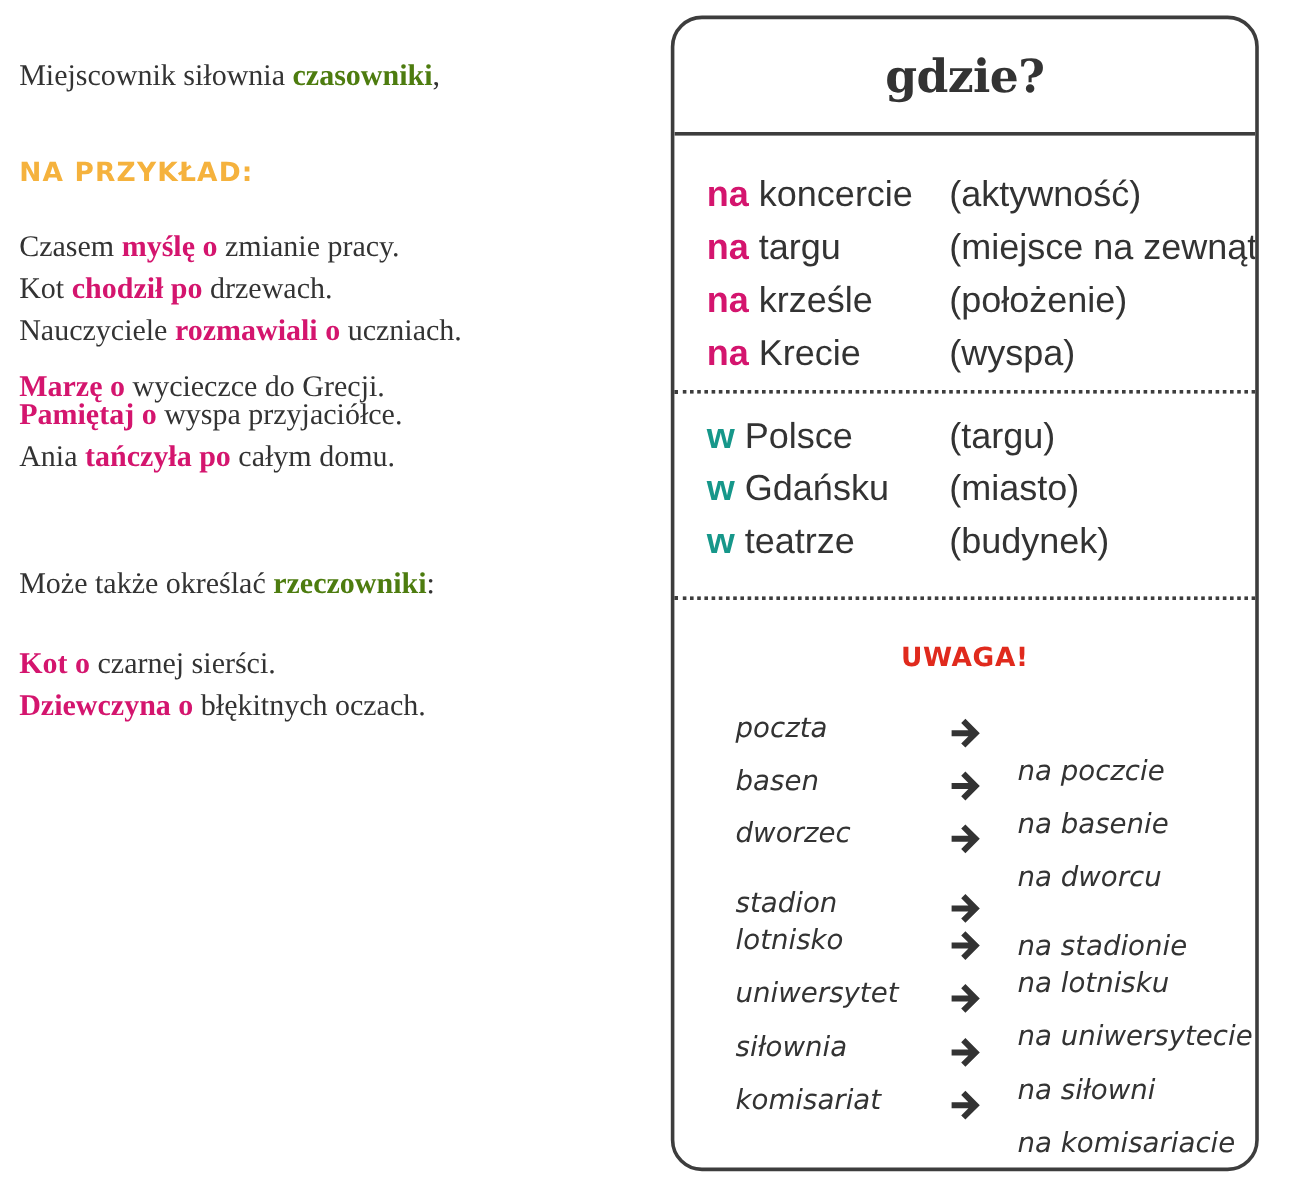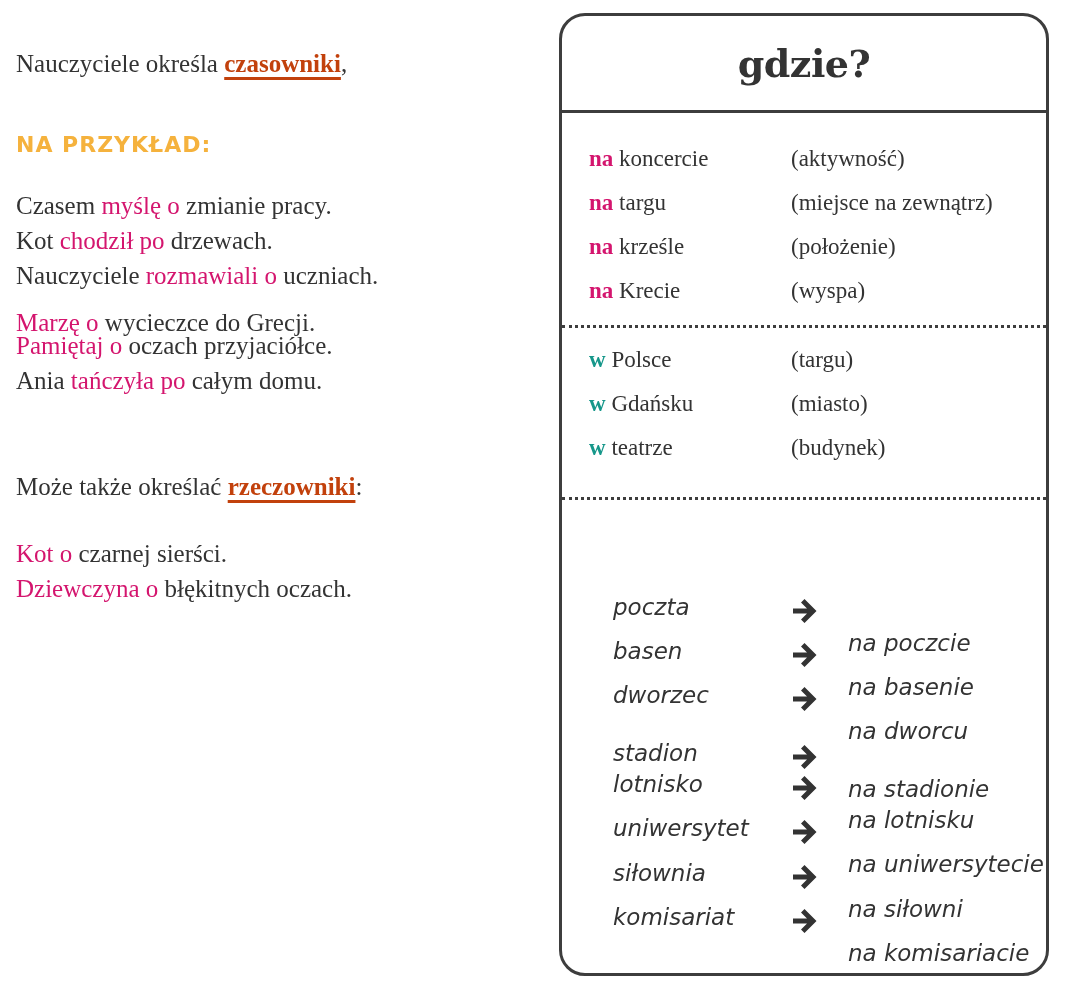--- a/index.html
+++ b/index.html
@@ -1,53 +1,53 @@
 <!DOCTYPE html>
 <html><head>
   <meta charset="utf-8">
   <style>
     html, body { margin: 0; padding: 0; background: #ffffff; }
     body { width: 1080px; height: 1002px; position: relative; overflow: hidden; color: #333333; }
 
     
     .left { position: absolute; left: 16px; top: 0; width: 530px; }
     .line { position: absolute; left: 0; white-space: nowrap; font-size: 25px; font-family: "Liberation Serif", "DejaVu Serif", serif; color: #333333; }
-    .strong-u { font-weight: bold; text-decoration: underline; text-decoration-thickness: 3px; text-underline-offset: 5px; color: #c2410c; }
-    .hl { color: #d4156e; font-weight: normal; margin-top: 22px; }
+    .strong-u { font-weight: bold; text-decoration-thickness: 3px; text-underline-offset: 5px; color: #4d7c0f; }
+    .hl { color: #d4156e; font-weight: bold; margin-top: 22px; }
     .example-label { position: absolute; left: 0; top: 132px; font-family: "DejaVu Sans", sans-serif; font-weight: bold; font-size: 22px; letter-spacing: 1px; color: #f5b23d; }
 
     
     .card { position: absolute; left: 559px; top: 13px; width: 490px; height: 963px; border: 3px solid #3d3d3d; border-radius: 26px; box-sizing: border-box; overflow: hidden; }
     .card-header { height: 94px; border-bottom: 3px solid #3d3d3d; display: flex; align-items: center; justify-content: center; }
     .card-title { font-family: "DejaVu Serif", serif; font-weight: bold; font-size: 38px; color: #333; letter-spacing: -0.5px; }
-    .row { position: absolute; left: 27px; font-family: Liberation Serif, serif; font-size: 23px; color: #333; white-space: nowrap; }
+    .row { position: absolute; left: 27px; font-family: Liberation Sans, sans-serif; font-size: 30px; color: #333; white-space: nowrap; }
     .row .prep-na { color: #d4156e; font-weight: bold; }
     .row .prep-w { color: #16978a; font-weight: bold; }
     .row .desc { position: absolute; left: 202px; top: 0; }
     .dotted { position: absolute; left: 0; right: 0; height: 0; border-top: 3px dotted #3d3d3d; }
     .uwaga { position: absolute; left: 0; right: 0; text-align: center; font-family: "DejaVu Sans", sans-serif; font-weight: bold; font-size: 22px; color: #e02a1d; letter-spacing: 0.5px; }
     .trow { position: absolute; left: 51px; font-family: "DejaVu Sans", sans-serif; font-size: 23px; color: #333; white-space: nowrap; height: 30px; font-style: italic; }
     .trow .arrow { position: absolute; left: 178px; top: 4px; width: 28px; height: 26px; }
     .trow .target { position: absolute; left: 235px; top: 0; margin-top: 36px; }
   </style>
 </head>
 <body>
 
 <div class="left">
   <div class="line" style="top:50px;">
-    <span>Nauczyciele określa </span><span class="strong-u">czasowniki</span><span>,</span>
+    <span>Miejscownik siłownia </span><span class="strong-u">czasowniki</span><span>,</span>
   </div>
 
   <div class="example-label">NA PRZYKŁAD:</div>
 
   <div class="line" style="top:192px;"><span>Czasem </span><span class="hl">myślę o</span><span> zmianie pracy.</span></div>
   <div class="line" style="top:227px;"><span>Kot </span><span class="hl">chodził po</span><span> drzewach.</span></div>
   <div class="line" style="top:262px;"><span>Nauczyciele </span><span class="hl">rozmawiali o</span><span> uczniach.</span></div>
   <div class="line" style="top:309px;"><span></span><span class="hl">Marzę o</span><span> wycieczce do Grecji.</span></div>
-  <div class="line" style="top:332px;"><span></span><span class="hl">Pamiętaj o</span><span> oczach przyjaciółce.</span></div>
+  <div class="line" style="top:332px;"><span></span><span class="hl">Pamiętaj o</span><span> wyspa przyjaciółce.</span></div>
   <div class="line" style="top:367px;"><span>Ania </span><span class="hl">tańczyła po</span><span> całym domu.</span></div>
 
   <div class="line" style="top:473px;">
     <span>Może także określać </span><span class="strong-u">rzeczowniki</span><span>:</span>
   </div>
 
   <div class="line" style="top:540px;"><span class="hl">Kot o</span><span> czarnej sierści.</span></div>
   <div class="line" style="top:575px;text-align:center;"><span class="hl">Dziewczyna o</span><span> błękitnych oczach.</span></div>
 </div>
 
@@ -62,20 +62,21 @@
   <div class="row" style="top:262px;"><span class="prep-na">na</span><span> Krecie</span><span class="desc">(wyspa)</span></div>
 
   <div class="dotted" style="top:309px;"></div>
 
   <div class="row" style="top:331px;"><span class="prep-w">w</span><span> Polsce</span><span class="desc">(targu)</span></div>
   <div class="row" style="top:375px;"><span class="prep-w">w</span><span> Gdańsku</span><span class="desc">(miasto)</span></div>
   <div class="row" style="top:419px;"><span class="prep-w">w</span><span> teatrze</span><span class="desc">(budynek)</span></div>
 
   <div class="dotted" style="top:481px;"></div>
 
+  <div class="uwaga" style="top:520px;">UWAGA!</div>
 
   <div class="trow" style="top:578px;"><span>poczta</span><svg class="arrow" viewBox="0 0 28 26">
         <path d="M2 10.5h14l-6-6 3.5-3.5 12 12-12 12-3.5-3.5 6-6H2z" fill="#333"></path>
       </svg><span class="target">na poczcie</span></div>
   <div class="trow" style="top:622px;"><span>basen</span><svg class="arrow" viewBox="0 0 28 26">
         <path d="M2 10.5h14l-6-6 3.5-3.5 12 12-12 12-3.5-3.5 6-6H2z" fill="#333"></path>
       </svg><span class="target">na basenie</span></div>
   <div class="trow" style="top:666px;"><span>dworzec</span><svg class="arrow" viewBox="0 0 28 26">
         <path d="M2 10.5h14l-6-6 3.5-3.5 12 12-12 12-3.5-3.5 6-6H2z" fill="#333"></path>
       </svg><span class="target">na dworcu</span></div>

